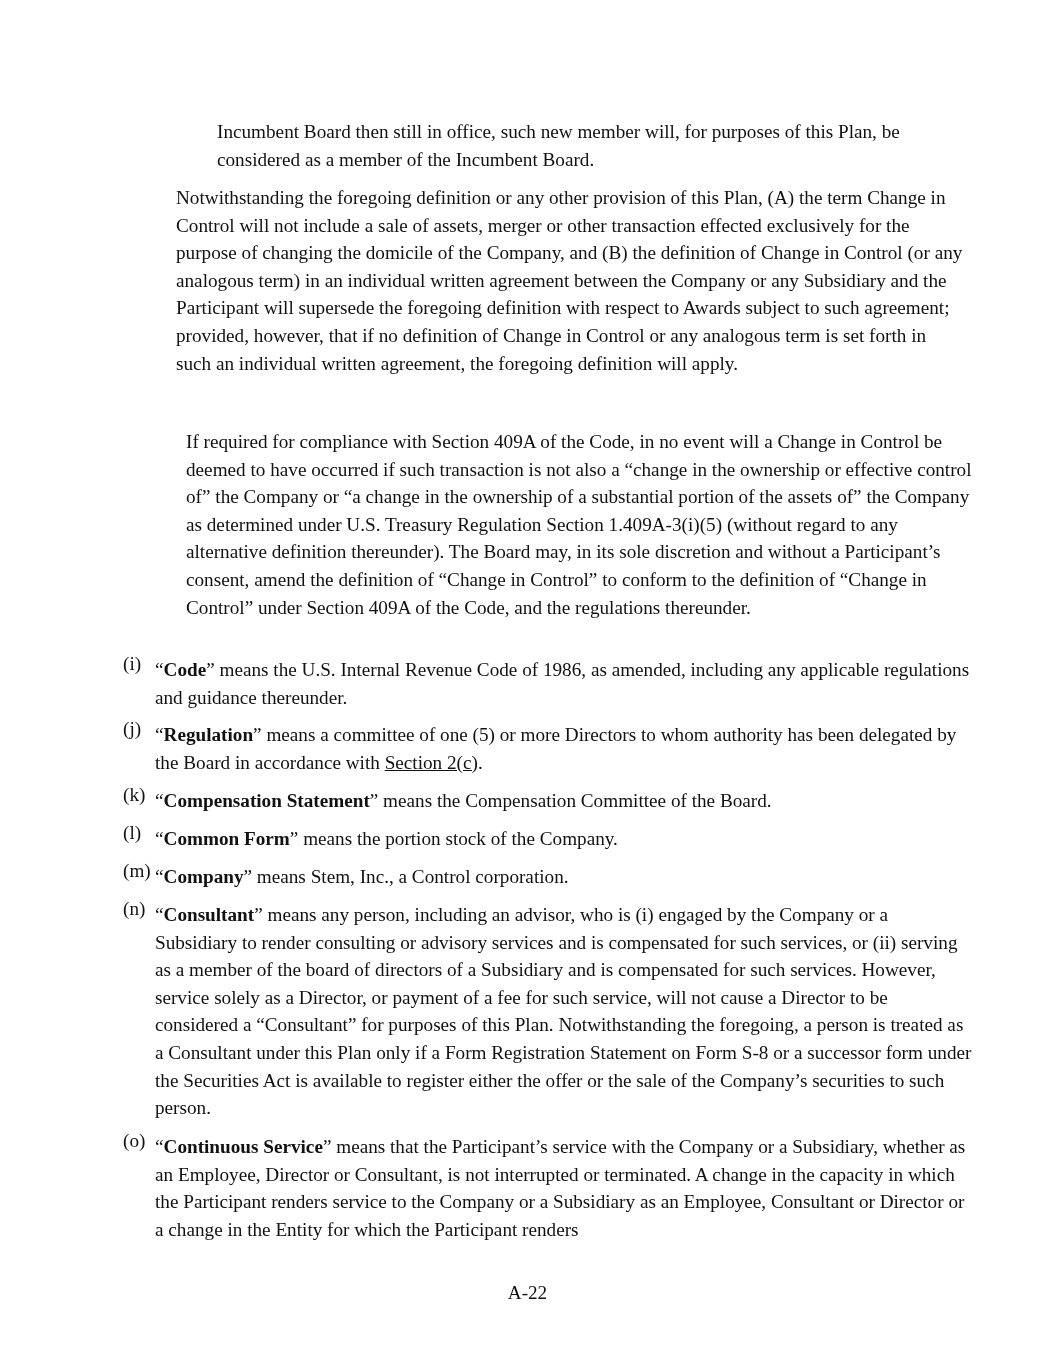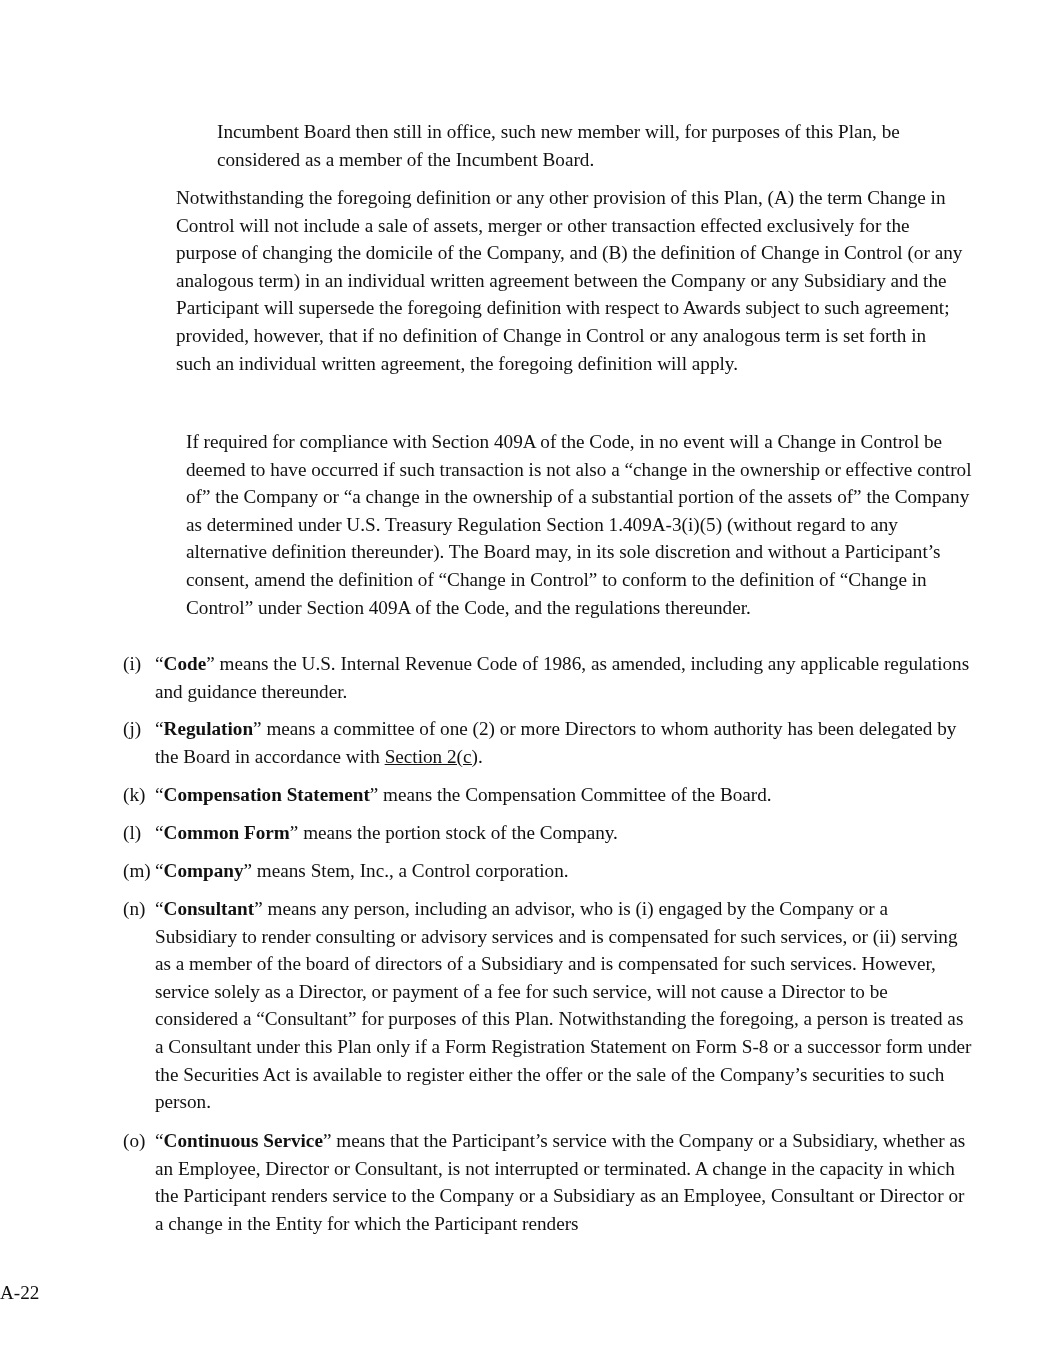--- a/index.html
+++ b/index.html
@@ -7,40 +7,40 @@
       width: 1055px; height: 1365px; position: relative; overflow: hidden;
       font-family: "Liberation Serif", serif; color: #111111;
       font-size: 19.2px; line-height: 27.6px;
     }
     .para { position: absolute; margin: 0; }
     .p-cont { left: 217px; top: 118px; width: 760px; }
     .p-note1 { left: 176px; top: 184px; width: 790px; }
     .p-note2 { left: 186px; top: 428px; width: 790px; }
     .def { position: absolute; left: 123px; width: 850px; }
     .def .lbl { position: absolute; left: 0; top: 0; }
-    .def .body { margin-left: 32px; display: block; }
+    .def .body { margin-left: 32px; display: block; margin-top: 6px; }
     .def b { font-weight: bold; }
     .u { text-decoration: underline; text-align: right; }
-    .page-num { position: absolute; left: 0; width: 1055px; top: 1279px; text-align: left; }
+    .page-num { position: absolute; left: 0; width: 1055px; top: 1279px; text-align: center; }
   </style>
 </head>
 <body>
 
 <p class="para p-cont">Incumbent Board then still in office, such new member will, for purposes of this Plan, be considered as a member of the Incumbent Board.</p>
 <p class="para p-note1">Notwithstanding the foregoing definition or any other provision of this Plan, (A) the term Change in Control will not include a sale of assets, merger or other transaction effected exclusively for the purpose of changing the domicile of the Company, and (B) the definition of Change in Control (or any analogous term) in an individual written agreement between the Company or any Subsidiary and the Participant will supersede the foregoing definition with respect to Awards subject to such agreement; provided, however, that if no definition of Change in Control or any analogous term is set forth in such an individual written agreement, the foregoing definition will apply.</p>
 <p class="para p-note2">If required for compliance with Section 409A of the Code, in no event will a Change in Control be deemed to have occurred if such transaction is not also a “change in the ownership or effective control of” the Company or “a change in the ownership of a substantial portion of the assets of” the Company as determined under U.S. Treasury Regulation Section 1.409A-3(i)(5) (without regard to any alternative definition thereunder). The Board may, in its sole discretion and without a Participant’s consent, amend the definition of “Change in Control” to conform to the definition of “Change in Control” under Section 409A of the Code, and the regulations thereunder.</p>
 
 <div class="def" style="top:650px;">
   <span class="lbl">(i)</span>
   <span class="body"><span>“</span><b>Code</b><span>” means the U.S. Internal Revenue Code of 1986, as amended, including any applicable regulations and guidance thereunder.</span></span>
 </div>
 
 <div class="def" style="top:715px;">
   <span class="lbl">(j)</span>
-  <span class="body"><span>“</span><b>Regulation</b><span>” means a committee of one (2) or more Directors to whom authority has been delegated by the Board in accordance with </span><span class="u">Section 2(c)</span><span>.</span></span>
+  <span class="body"><span>“</span><b>Regulation</b><span>” means a committee of one (5) or more Directors to whom authority has been delegated by the Board in accordance with </span><span class="u">Section 2(c)</span><span>.</span></span>
 </div>
 
 <div class="def" style="top:781px;">
   <span class="lbl">(k)</span>
   <span class="body"><span>“</span><b>Compensation Statement</b><span>” means the Compensation Committee of the Board.</span></span>
 </div>
 
 <div class="def" style="top:819px;">
   <span class="lbl">(l)</span>
   <span class="body"><span>“</span><b>Common Form</b><span>” means the portion stock of the Company.</span></span>

